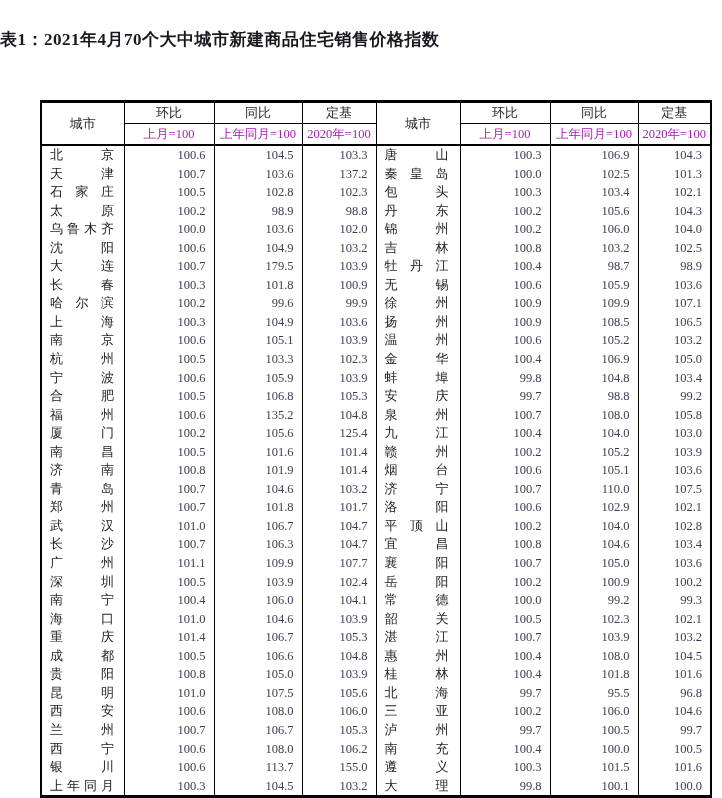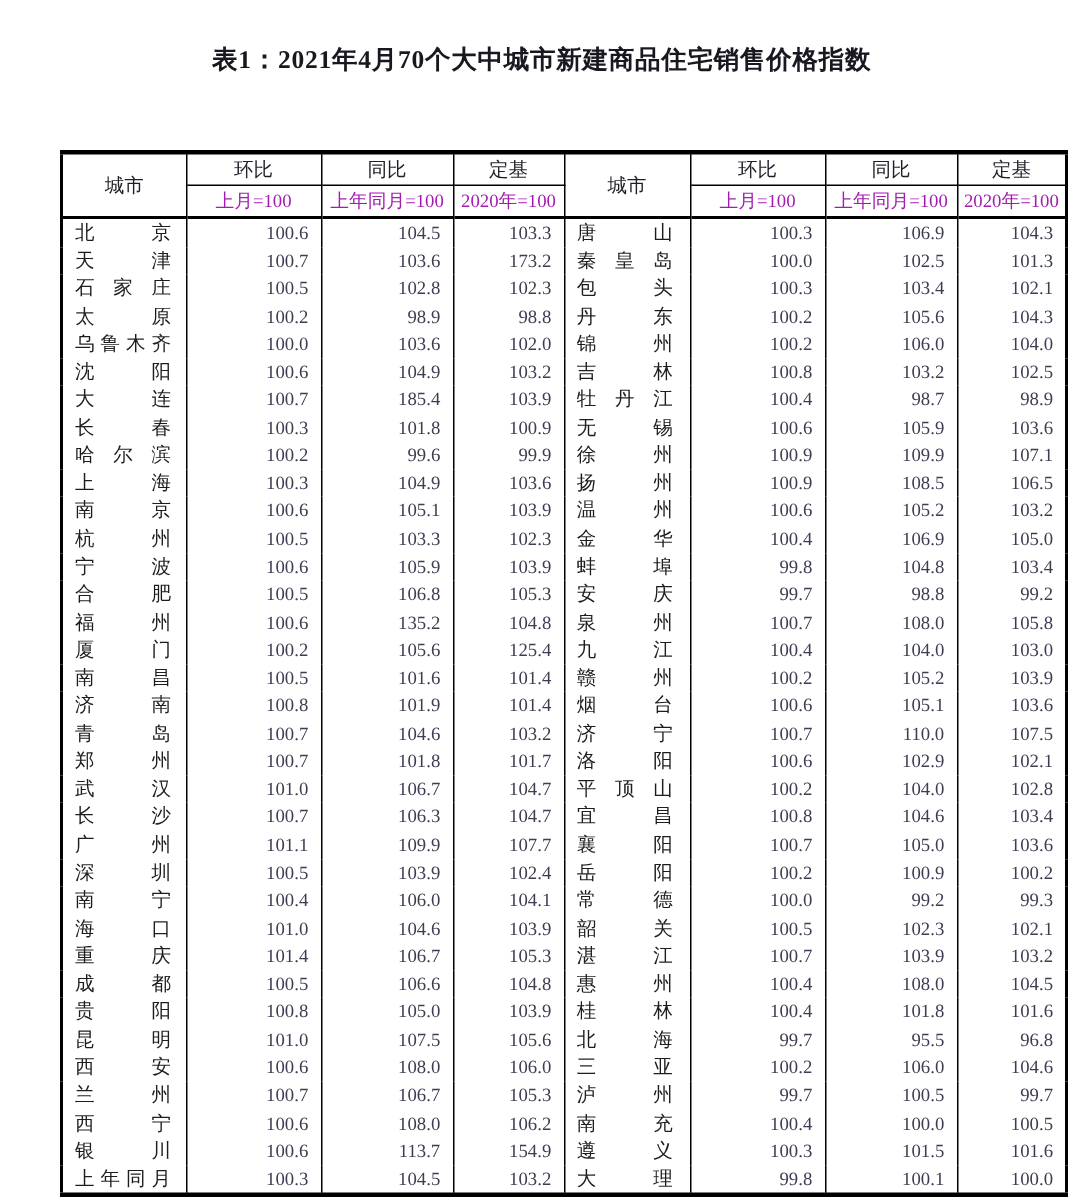--- a/index.html
+++ b/index.html
@@ -6,21 +6,21 @@
     margin: 0; padding: 0;
     width: 722px; height: 798px;
     background: #ffffff;
     overflow: hidden;
     font-family: "Liberation Serif", "DejaVu Serif", serif;
   }
   .page { position: relative; width: 722px; height: 798px; }
 
   .table-title {
     margin: 28px 0 0 0;
-    text-align: center;
+    text-align: left;
     font-size: 17px;
     font-weight: bold;
     color: #181820;
     letter-spacing: 0.5px;
     font-family: "Liberation Serif", "DejaVu Serif", serif;
   }
 
   table.price-table {
     position: absolute;
     left: 40px; top: 72px;
@@ -124,21 +124,21 @@
           <td class="num-cell">103.3</td>
           <td class="city-cell"><span class="dist">唐山</span></td>
           <td class="num-cell">100.3</td>
           <td class="num-cell">106.9</td>
           <td class="num-cell">104.3</td>
         </tr>
         <tr>
           <td class="city-cell"><span class="dist">天津</span></td>
           <td class="num-cell">100.7</td>
           <td class="num-cell">103.6</td>
-          <td class="num-cell">173.2</td>
+          <td class="num-cell">137.2</td>
           <td class="city-cell"><span class="dist">秦皇岛</span></td>
           <td class="num-cell">100.0</td>
           <td class="num-cell">102.5</td>
           <td class="num-cell">101.3</td>
         </tr>
         <tr>
           <td class="city-cell"><span class="dist">石家庄</span></td>
           <td class="num-cell">100.5</td>
           <td class="num-cell">102.8</td>
           <td class="num-cell">102.3</td>
@@ -173,21 +173,21 @@
           <td class="num-cell">104.9</td>
           <td class="num-cell">103.2</td>
           <td class="city-cell"><span class="dist">吉林</span></td>
           <td class="num-cell">100.8</td>
           <td class="num-cell">103.2</td>
           <td class="num-cell">102.5</td>
         </tr>
         <tr>
           <td class="city-cell"><span class="dist">大连</span></td>
           <td class="num-cell">100.7</td>
-          <td class="num-cell">185.4</td>
+          <td class="num-cell">179.5</td>
           <td class="num-cell">103.9</td>
           <td class="city-cell"><span class="dist">牡丹江</span></td>
           <td class="num-cell">100.4</td>
           <td class="num-cell">98.7</td>
           <td class="num-cell">98.9</td>
         </tr>
         <tr>
           <td class="city-cell"><span class="dist">长春</span></td>
           <td class="num-cell">100.3</td>
           <td class="num-cell">101.8</td>
@@ -444,21 +444,21 @@
           <td class="num-cell">106.2</td>
           <td class="city-cell"><span class="dist">南充</span></td>
           <td class="num-cell">100.4</td>
           <td class="num-cell">100.0</td>
           <td class="num-cell">100.5</td>
         </tr>
         <tr>
           <td class="city-cell"><span class="dist">银川</span></td>
           <td class="num-cell">100.6</td>
           <td class="num-cell">113.7</td>
-          <td class="num-cell">154.9</td>
+          <td class="num-cell">155.0</td>
           <td class="city-cell"><span class="dist">遵义</span></td>
           <td class="num-cell">100.3</td>
           <td class="num-cell">101.5</td>
           <td class="num-cell">101.6</td>
         </tr>
         <tr>
           <td class="city-cell"><span class="dist">上年同月</span></td>
           <td class="num-cell">100.3</td>
           <td class="num-cell">104.5</td>
           <td class="num-cell">103.2</td>

